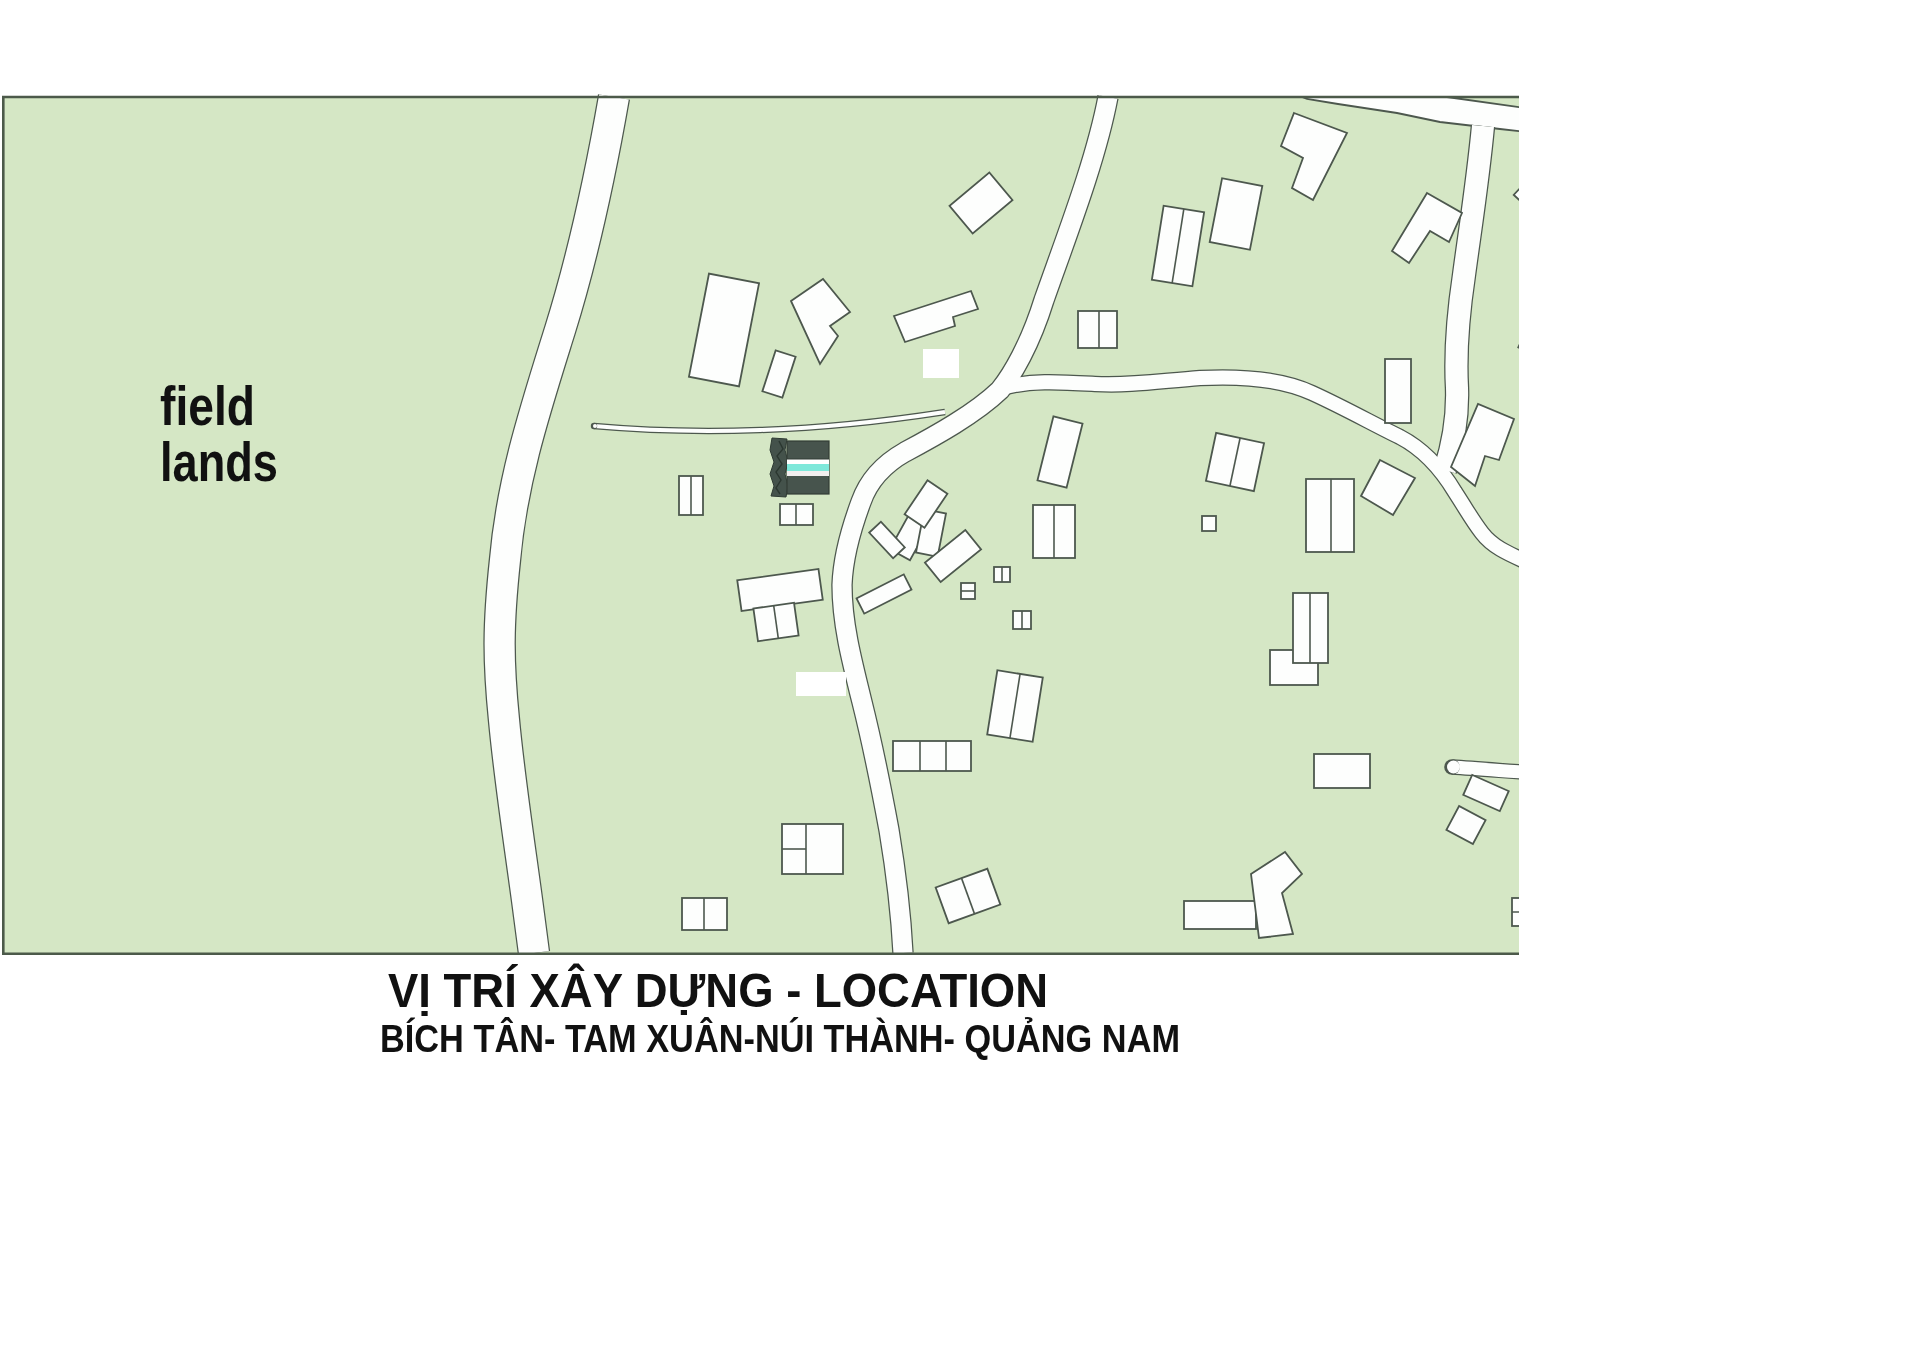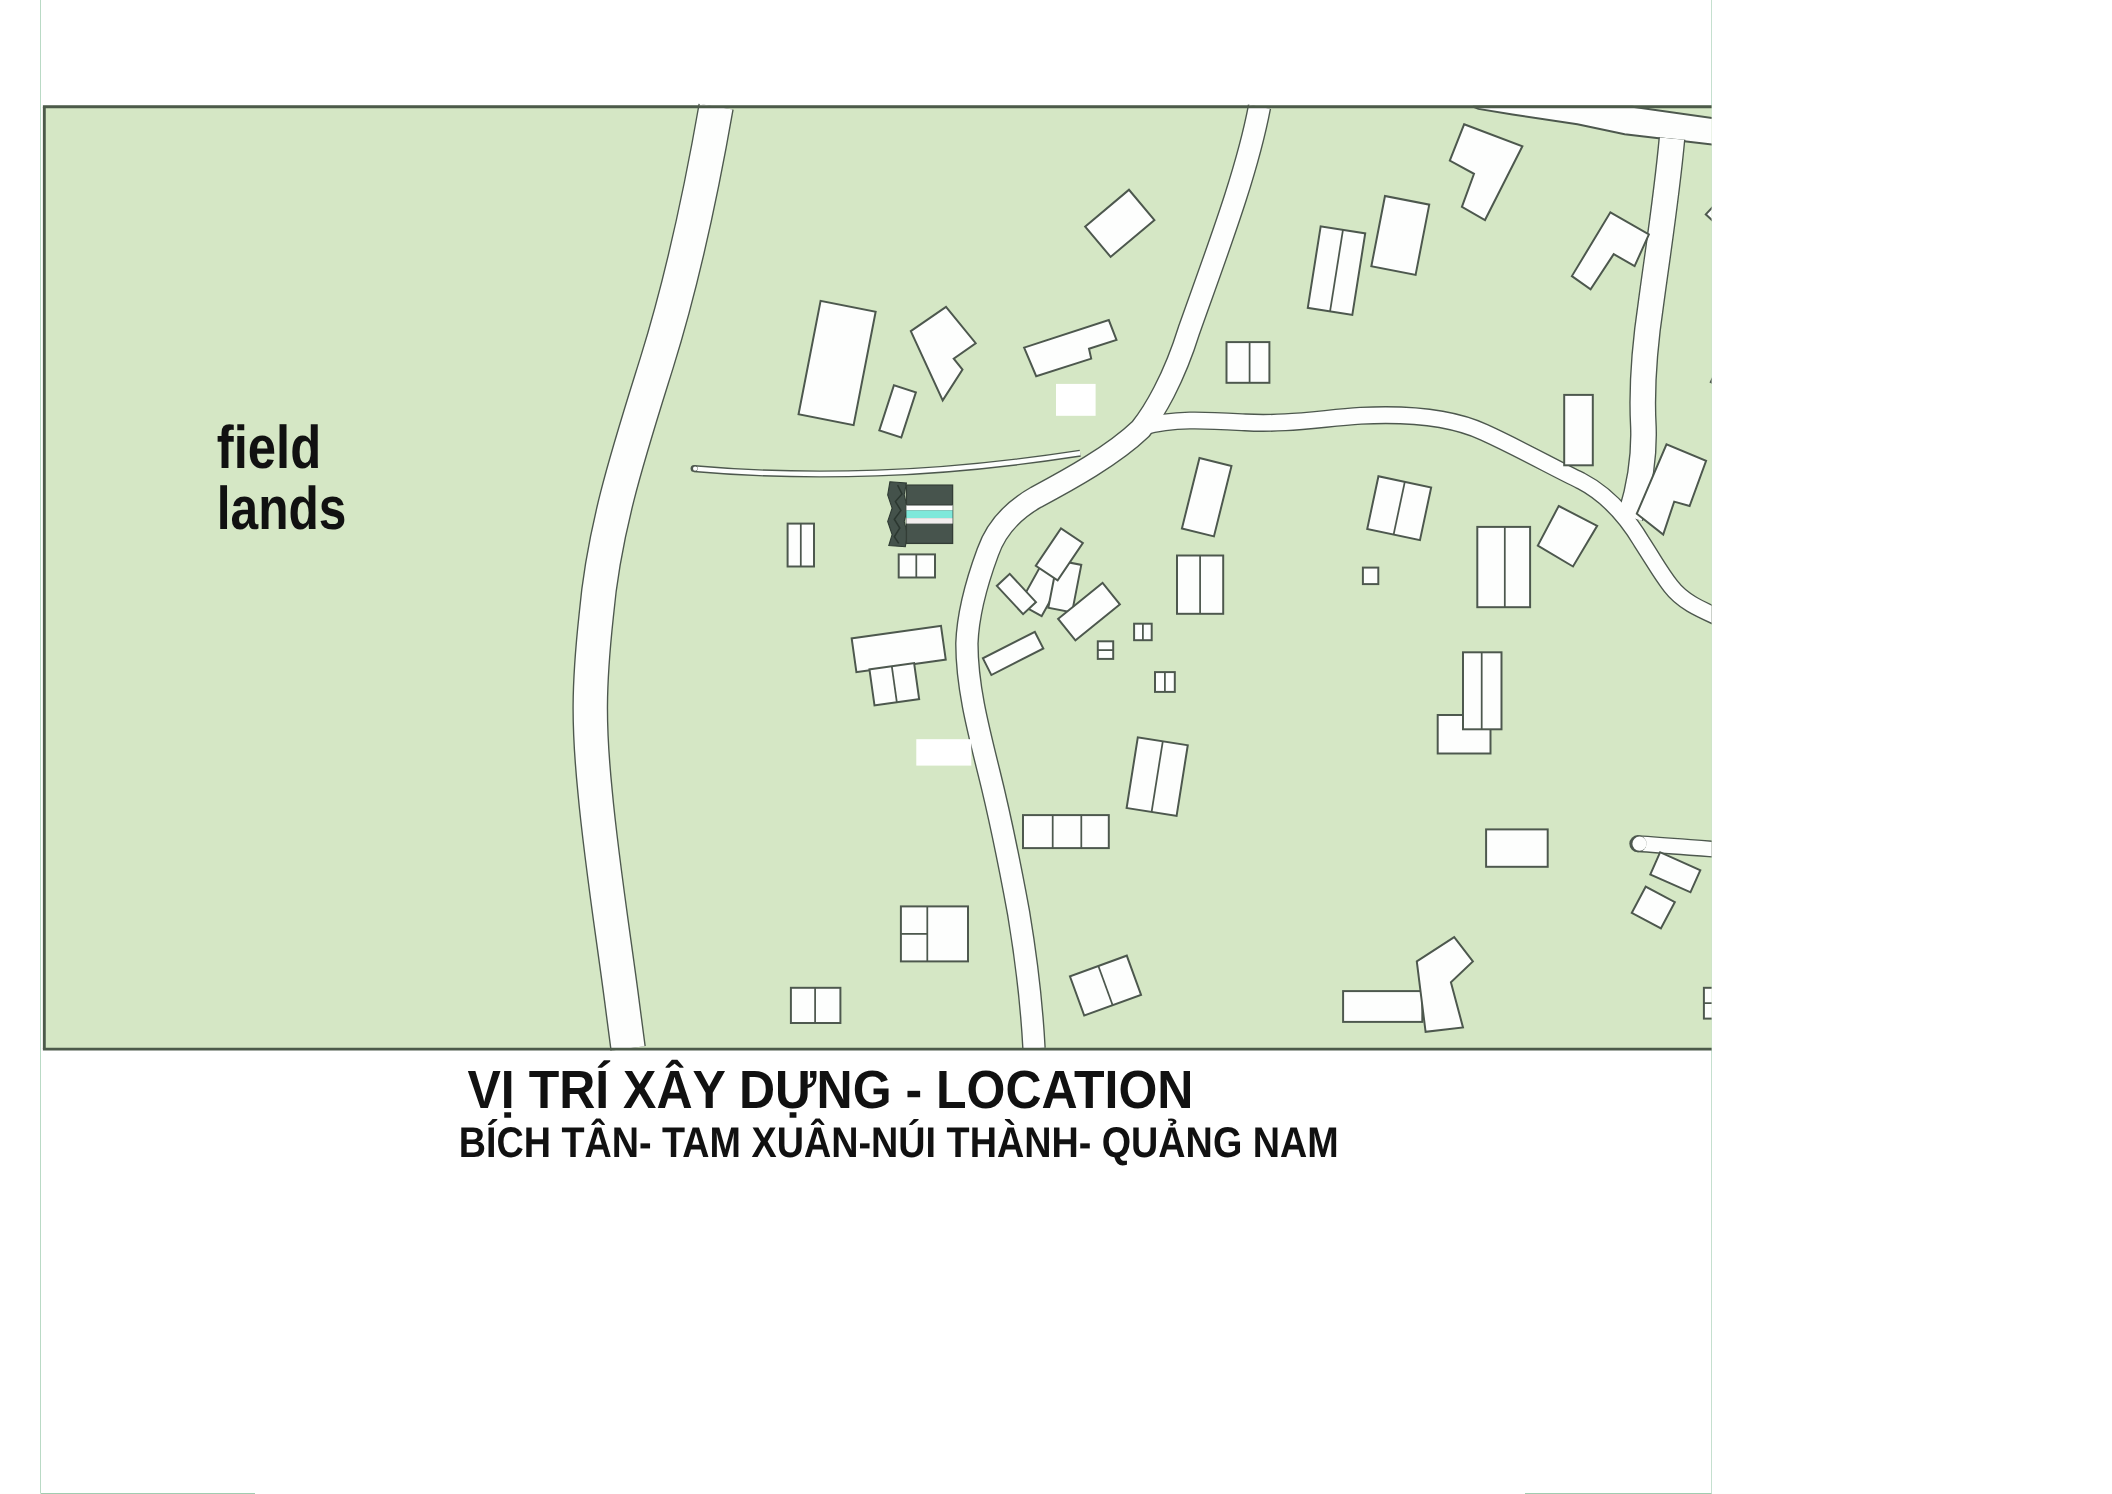--- a/index.html
+++ b/index.html
@@ -1,16 +1,16 @@
 <!DOCTYPE html>
 <html><head>
 <meta charset="utf-8">
 <style>
   html,body{margin:0;padding:0;background:#ffffff;}
-  .wrap{width:1519px;height:1358px;position:relative;background:#15803d;overflow:hidden;margin-left:37px;}
+  .wrap{width:1519px;height:1358px;position:relative;background:#a16207;overflow:hidden;}
   svg{display:block;}
   text{font-family:"Liberation Sans", sans-serif;fill:#111111;}
   .bld{fill:#fdfefd;stroke:#4d584e;stroke-width:1.8;}
   .bln{stroke:#4d584e;stroke-width:1.6;}
 </style>
 </head>
 <body>
 <div class="wrap">
 <svg width="1920" height="1358" viewBox="0 0 1920 1358">
 <defs>

